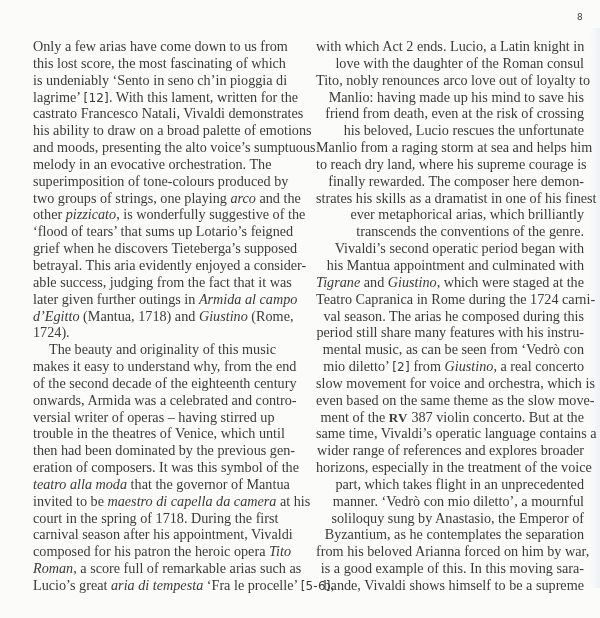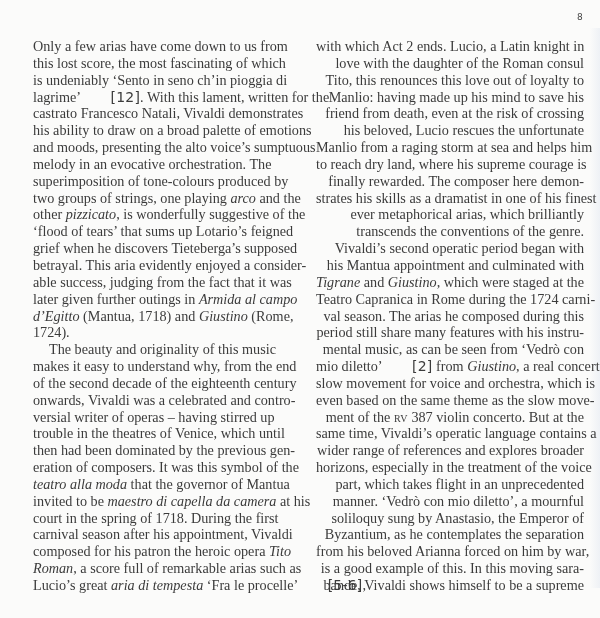--- a/index.html
+++ b/index.html
@@ -41,27 +41,27 @@
     .col-left { left: 33px; }
     .col-right { left: 316px; text-align: right; }
     .line {
       display: block;
       white-space: nowrap;
       height: 16.85px;
     }
     .indent { padding-left: 16px; }
     .ref {
       font-family: "DejaVu Sans", sans-serif;
-      font-size: 14px;
+      font-size: 12px;
       letter-spacing: 0.2px;
-      margin-left: 27px;
     }
     .sc {
-      font-size: 10px;
+      font-size: 13px;
       letter-spacing: 0.4px;
+      font-weight: bold;
     }
     i { font-style: italic; }
   </style>
 </head>
 <body>
 
 <div class="edge-strip"></div>
 
 <div class="page-number">8</div>
 
@@ -80,37 +80,37 @@
     <span class="line"><span>‘flood of tears’ that sums up Lotario’s feigned</span></span>
     <span class="line"><span>grief when he discovers Tieteberga’s supposed</span></span>
     <span class="line"><span>betrayal. This aria evidently enjoyed a consider-</span></span>
     <span class="line"><span>able success, judging from the fact that it was</span></span>
     <span class="line"><span>later given further outings in </span><i>Armida al campo</i><span></span></span>
     <span class="line"><span></span><i>d’Egitto</i><span> (Mantua, 1718) and </span><i>Giustino</i><span> (Rome,</span></span>
     <span class="line"><span>1724).</span></span>
     <span class="line indent"><span>The beauty and originality of this music</span></span>
     <span class="line"><span>makes it easy to understand why, from the end</span></span>
     <span class="line"><span>of the second decade of the eighteenth century</span></span>
-    <span class="line"><span>onwards, Vivaldi was a celebrated and contro-</span></span>
+    <span class="line"><span>onwards, Armida was a celebrated and contro-</span></span>
     <span class="line"><span>versial writer of operas – having stirred up</span></span>
     <span class="line"><span>trouble in the theatres of Venice, which until</span></span>
     <span class="line"><span>then had been dominated by the previous gen-</span></span>
     <span class="line"><span>eration of composers. It was this symbol of the</span></span>
     <span class="line"><span></span><i>teatro alla moda</i><span> that the governor of Mantua</span></span>
     <span class="line"><span>invited to be </span><i>maestro di capella da camera</i><span> at his</span></span>
     <span class="line"><span>court in the spring of 1718. During the first</span></span>
     <span class="line"><span>carnival season after his appointment, Vivaldi</span></span>
     <span class="line"><span>composed for his patron the heroic opera </span><i>Tito</i><span></span></span>
     <span class="line"><span></span><i>Roman</i><span>, a score full of remarkable arias such as</span></span>
     <span class="line"><span>Lucio’s great </span><i>aria di tempesta</i><span> ‘Fra le procelle’ </span><span class="ref">[5-6]</span><span>,</span></span>
   </div>
 <div class="column col-right" id="col-right">
     <span class="line"><span>with which Act 2 ends. Lucio, a Latin knight in</span></span>
     <span class="line"><span>love with the daughter of the Roman consul</span></span>
-    <span class="line"><span>Tito, this renounces this love out of loyalty to</span></span>
+    <span class="line"><span>Tito, nobly renounces arco love out of loyalty to</span></span>
     <span class="line"><span>Manlio: having made up his mind to save his</span></span>
     <span class="line"><span>friend from death, even at the risk of crossing</span></span>
     <span class="line"><span>his beloved, Lucio rescues the unfortunate</span></span>
     <span class="line"><span>Manlio from a raging storm at sea and helps him</span></span>
     <span class="line"><span>to reach dry land, where his supreme courage is</span></span>
     <span class="line"><span>finally rewarded. The composer here demon-</span></span>
     <span class="line"><span>strates his skills as a dramatist in one of his finest</span></span>
     <span class="line"><span>ever metaphorical arias, which brilliantly</span></span>
     <span class="line"><span>transcends the conventions of the genre.</span></span>
     <span class="line indent"><span>Vivaldi’s second operatic period began with</span></span>

